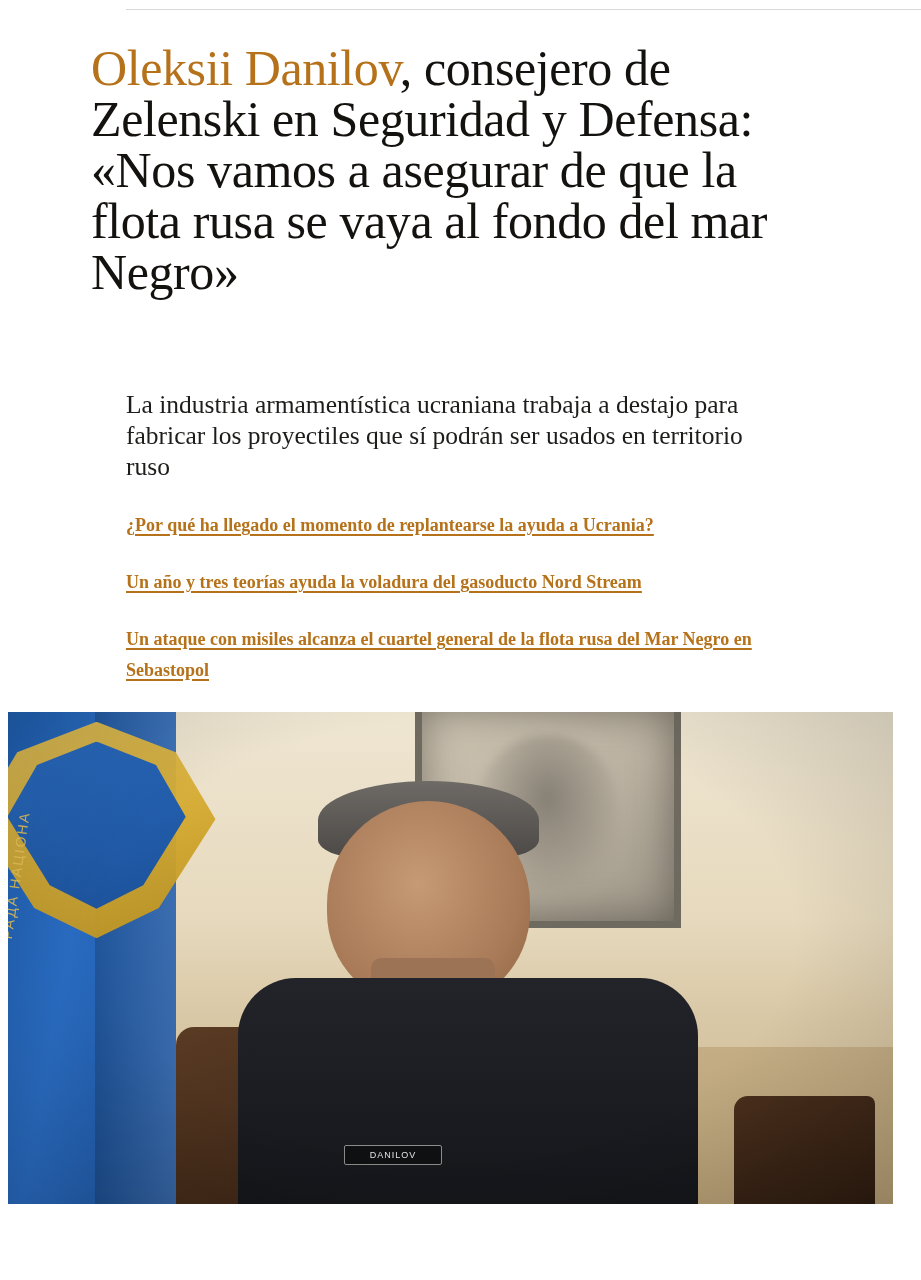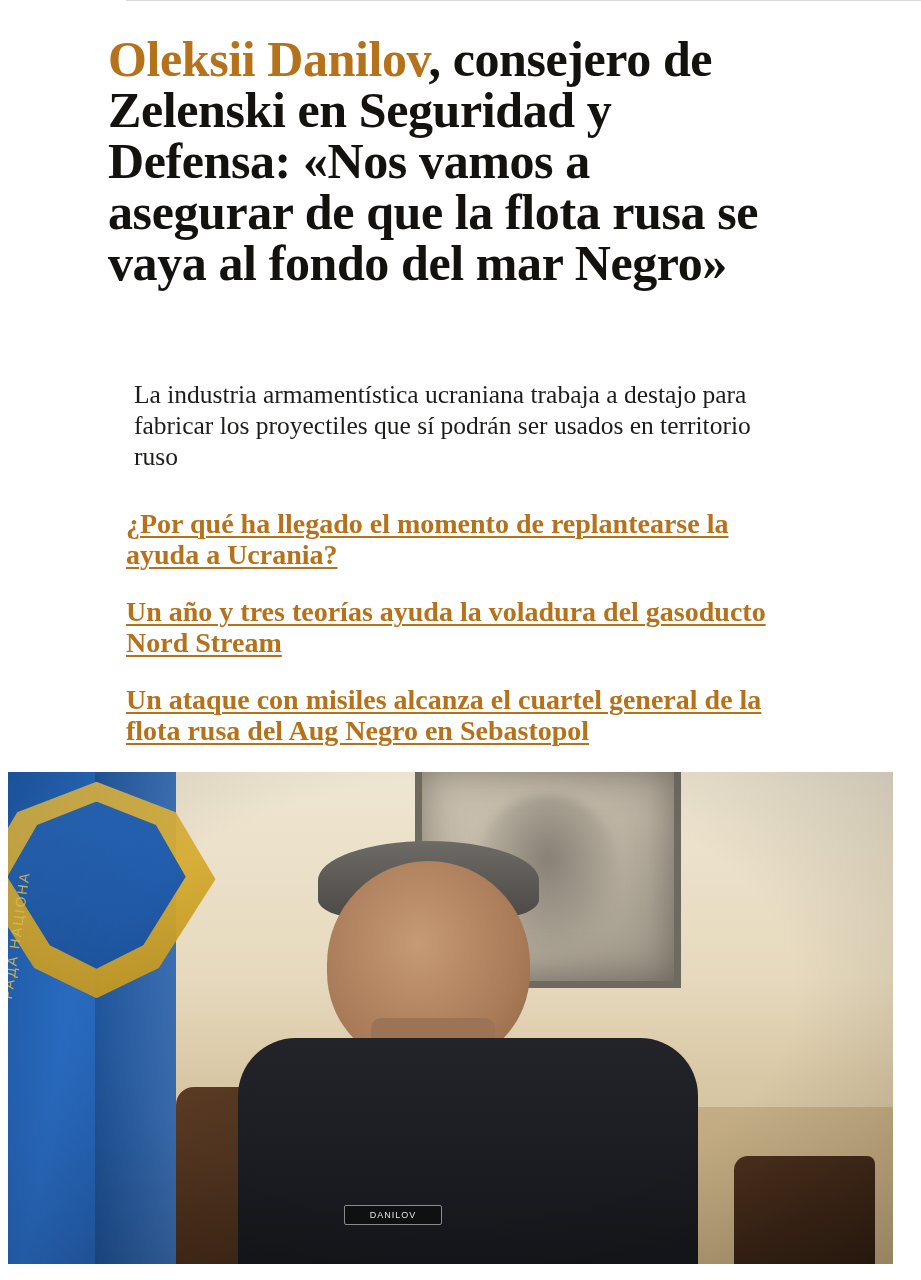--- a/index.html
+++ b/index.html
@@ -27,49 +27,49 @@
     top: 0;
     left: 126px;
     right: 0;
     height: 1px;
     background: #d9d9d9;
   }
   .article {
     padding: 0;
   }
   .headline {
-    margin: 0;
-    padding: 34px 145px 0 108px;
-    font-family: "Liberation Serif", serif;
-    font-weight: bold;
+    margin: 9px;
+    padding: 34px 145px 0 82px;
+    font-family: "Liberation Serif", serif;
+    font-weight: normal;
     font-size: 50px;
     line-height: 51px;
     letter-spacing: -0.4px;
     color: #14120f;
   }
   .headline .kicker-name {
     color: #b5721a;
   }
   .standfirst {
-    margin: 8px;
+    margin: 0;
     padding: 82px 150px 0 126px;
     font-family: "Liberation Serif", serif;
     font-size: 25.5px;
     line-height: 31px;
     color: #1d1d1b;
     font-weight: normal;
   }
   .related-links {
     padding: 28px 150px 0 126px;
   }
   .related-link {
     display: block;
     font-family: "Liberation Serif", serif;
     font-weight: bold;
-    font-size: 28px;
+    font-size: 18px;
     line-height: 31px;
     color: #b5721a;
     text-decoration: underline;
     text-underline-offset: 3px;
     text-decoration-thickness: 2px;
     margin-bottom: 26px;
     cursor: pointer;
   }
   .related-link:last-child { margin-bottom: 0; }
 
@@ -257,21 +257,21 @@
 
   <article class="article">
 
     <h1 class="headline"><span class="kicker-name">Oleksii Danilov</span><span>, consejero de Zelenski en Seguridad y Defensa: «Nos vamos a asegurar de que la flota rusa se vaya al fondo del mar Negro»</span></h1>
 
     <p class="standfirst">La industria armamentística ucraniana trabaja a destajo para fabricar los proyectiles que sí podrán ser usados en territorio ruso</p>
 
     <div class="related-links">
       <a class="related-link">¿Por qué ha llegado el momento de replantearse la ayuda a Ucrania?</a>
       <a class="related-link">Un año y tres teorías ayuda la voladura del gasoducto Nord Stream</a>
-      <a class="related-link">Un ataque con misiles alcanza el cuartel general de la flota rusa del Aug Negro en Sebastopol</a>
+      <a class="related-link">Un ataque con misiles alcanza el cuartel general de la flota rusa del Mar Negro en Sebastopol</a>
     </div>
 
     <figure class="figure">
       <div class="photo">
         <div class="wall"></div>
         <div class="wall-panel"></div>
         <div class="framed-art"></div>
         <div class="flag"></div>
         <div class="emblem"></div>
         <div class="emblem-inner"></div>

